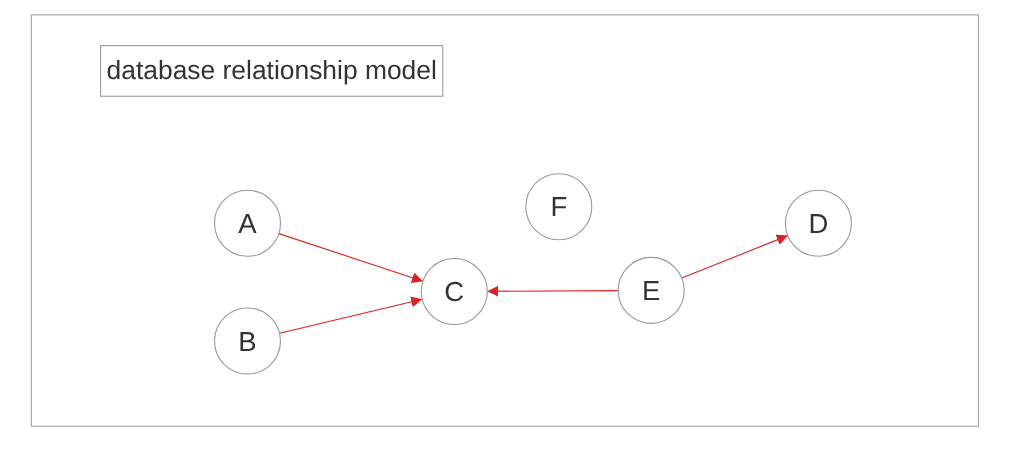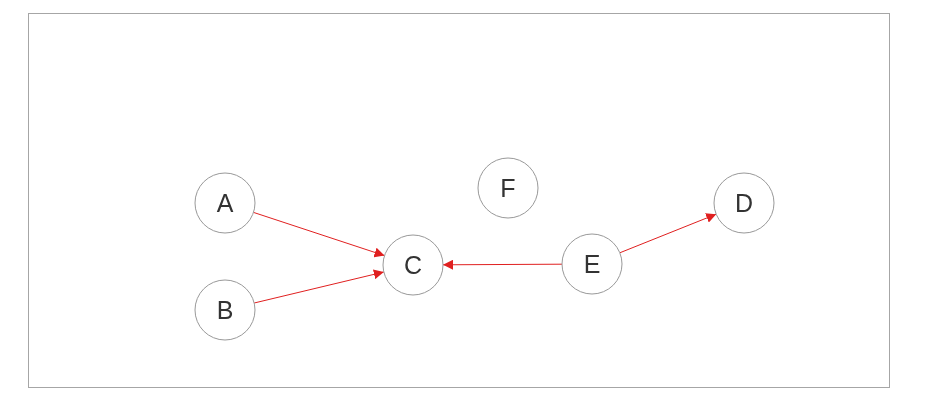--- a/index.html
+++ b/index.html
@@ -65,20 +65,23 @@
   }
   .arrow-head {
     fill: var(--edge-color, #e02020);
   }
 </style>
 </head>
 <body>
 
 <div class="stage">
   <div class="frame"></div>
+  <div class="title-box">
+    <span>database relationship model</span>
+  </div>
   <svg class="diagram" id="diagram-svg" width="939" height="412" viewBox="0 0 939 412">
     <defs>
       <marker id="arrow" viewBox="0 0 10 10" refX="10" refY="5" markerWidth="10" markerHeight="10" markerUnits="userSpaceOnUse" orient="auto">
         <path d="M 0 0 L 10 5 L 0 10 z" class="arrow-head"></path>
       </marker>
     </defs>
   <line x1="253.5" y1="212.4" x2="384.5" y2="255.6" class="edge" marker-end="url(#arrow)"></line>
       <line x1="254.2" y1="303.0" x2="383.8" y2="272.0" class="edge" marker-end="url(#arrow)"></line>
       <line x1="562.0" y1="264.2" x2="443.0" y2="264.8" class="edge" marker-end="url(#arrow)"></line>
       <line x1="619.8" y1="252.8" x2="716.2" y2="214.2" class="edge" marker-end="url(#arrow)"></line>

